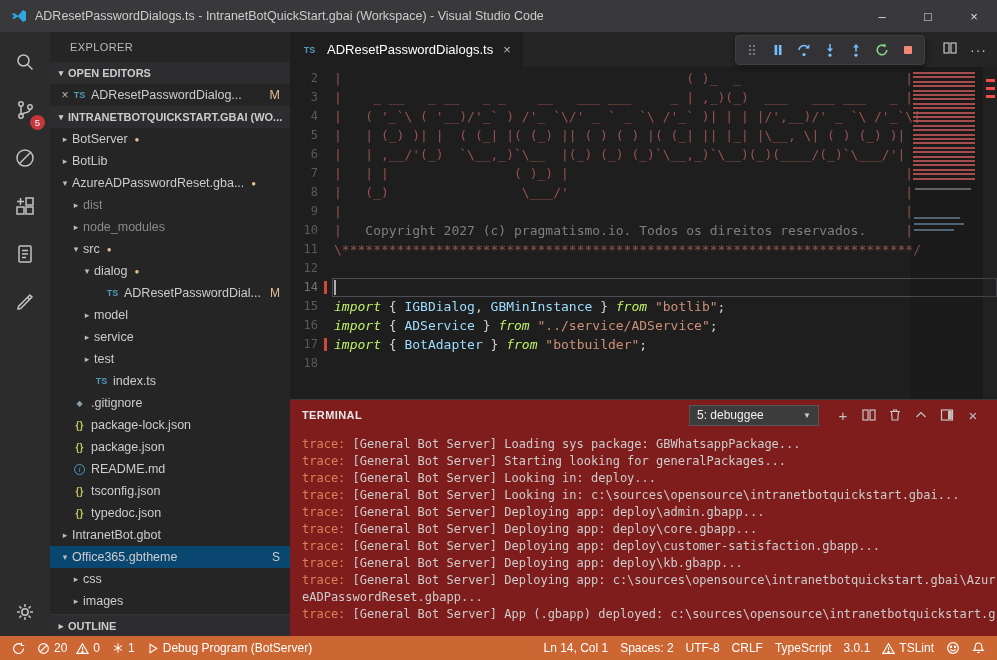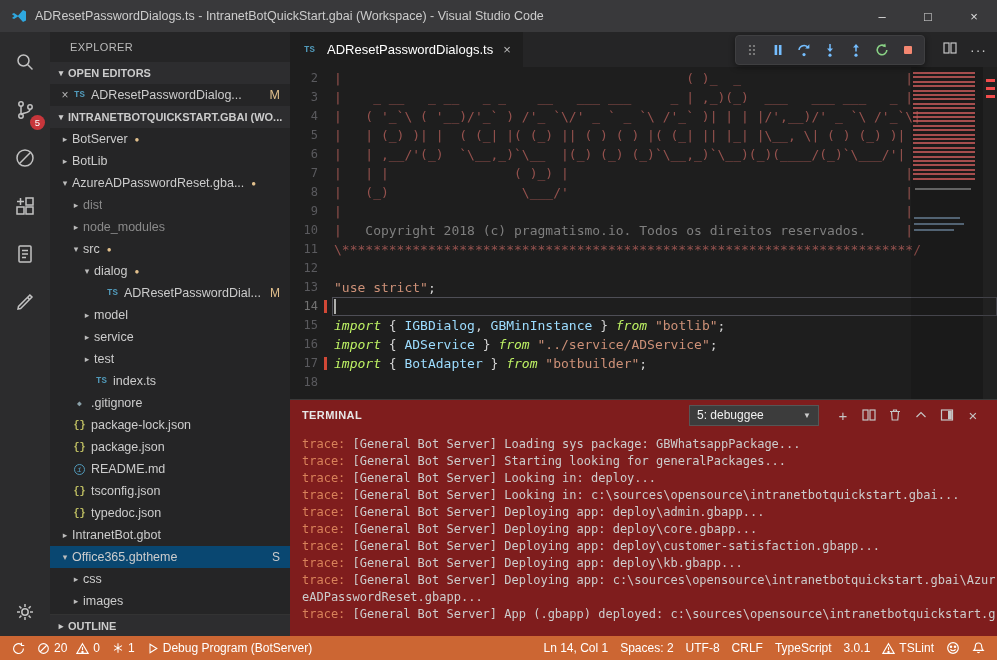--- a/index.html
+++ b/index.html
@@ -31,21 +31,21 @@
   .sidebar { width:240px; background:#252526; color:#CCCCCC; display:flex;
              flex-direction:column; font-size:12.5px; overflow:hidden; }
   .sb-title { height:30px; line-height:30px; padding-left:20px; font-size:11px;
               color:#BBBBBB; letter-spacing:.4px; }
   .sec-head { height:22px; display:flex; align-items:center; font-size:11px;
               font-weight:bold; color:#CCCCCC; background:#2D2D2F; padding-left:4px; }
   .sec-head .chev { width:14px; text-align:center; font-size:9px; }
   .oe-row { height:22px; display:flex; align-items:center; padding-left:8px; }
   .oe-close { width:14px; text-align:center; color:#B5B5B5; font-size:12px; }
   .fi { width:15px; flex:none; text-align:center; margin-right:4px;
-        font-family:Liberation Mono, monospace; display:inline-block; }
+        font-family:Liberation Sans, sans-serif; display:inline-block; }
   .fi-ts { color:#519ABA; font-size:9px; font-weight:bold; }
   .fi-json { color:#BFBF62; font-size:10px; font-weight:bold; }
   .fi-diamond { color:#8AA0A8; font-size:8px; }
   .fi-info { width:11px; height:11px; border:1px solid #519ABA; border-radius:50%;
              color:#519ABA; font-size:8px; line-height:10px; font-style:italic;
              margin:0 6px 0 2px; }
   .oe-label { white-space:nowrap; overflow:hidden; text-overflow:ellipsis; }
   .oe-badge { margin-left:auto; margin-right:10px; color:#E2C08D; }
   .tree { flex:1; overflow:hidden; }
   .tree-row { height:22px; display:flex; align-items:center; }
@@ -399,24 +399,23 @@
     <div class="editor">
       <div class="code-lines">
           <div class="code-line"><span class="ln">2</span><span class="lc"><span class="tk-a">|                                            ( )_  _                     |</span></span></div>
           <div class="code-line"><span class="ln">3</span><span class="lc"><span class="tk-a">|    _ __   _ __   _ _    __   ___ ___     _ | ,_)(_)  ___   ___ ___   _ |</span></span></div>
           <div class="code-line"><span class="ln">4</span><span class="lc"><span class="tk-a">|   ( '_`\ ( '__)/'_` ) /'_ `\/' _ ` _ `\ /'_` )| | | |/',__)/' _ `\ /'_`\|</span></span></div>
           <div class="code-line"><span class="ln">5</span><span class="lc"><span class="tk-a">|   | (_) )| |  ( (_| |( (_) || ( ) ( ) |( (_| || |_| |\__, \| ( ) (_) )|</span></span></div>
           <div class="code-line"><span class="ln">6</span><span class="lc"><span class="tk-a">|   | ,__/'(_)  `\__,_)`\__  |(_) (_) (_)`\__,_)`\__)(_)(____/(_)`\___/'|</span></span></div>
           <div class="code-line"><span class="ln">7</span><span class="lc"><span class="tk-a">|   | |                ( )_) |                                           |</span></span></div>
           <div class="code-line"><span class="ln">8</span><span class="lc"><span class="tk-a">|   (_)                 \___/'                                           |</span></span></div>
           <div class="code-line"><span class="ln">9</span><span class="lc"><span class="tk-a">|                                                                        |</span></span></div>
-          <div class="code-line"><span class="ln">10</span><span class="lc"><span class="tk-a">|   </span><span class="tk-c">Copyright 2018 (c) pragmatismo.io. Todos os direitos reservados.</span><span class="tk-a">     |</span></span></div>
+          <div class="code-line"><span class="ln">10</span><span class="lc"><span class="tk-a">|   </span><span class="tk-c">Copyright 2027 (c) pragmatismo.io. Todos os direitos reservados.</span><span class="tk-a">     |</span></span></div>
           <div class="code-line"><span class="ln">11</span><span class="lc"><span class="tk-a">\*************************************************************************/</span></span></div>
           <div class="code-line"><span class="ln">12</span><span class="lc"></span></div>
-          <div class="code-line"><span class="ln">13</span><span class="lc"><span class="tk-s">"use strict"</span><span class="tk-p">;</span></span></div>
           <div class="code-line cur"><span class="ln mark">14</span><span class="lc"><span class="caret"></span></span></div>
           <div class="code-line"><span class="ln">15</span><span class="lc"><span class="tk-k">import</span><span class="tk-p"> { </span><span class="tk-i">IGBDialog</span><span class="tk-p">, </span><span class="tk-i">GBMinInstance</span><span class="tk-p"> } </span><span class="tk-k">from</span><span class="tk-p"> </span><span class="tk-s">"botlib"</span><span class="tk-p">;</span></span></div>
           <div class="code-line"><span class="ln">16</span><span class="lc"><span class="tk-k">import</span><span class="tk-p"> { </span><span class="tk-i">ADService</span><span class="tk-p"> } </span><span class="tk-k">from</span><span class="tk-p"> </span><span class="tk-s">"../service/ADService"</span><span class="tk-p">;</span></span></div>
           <div class="code-line"><span class="ln mark">17</span><span class="lc"><span class="tk-k">import</span><span class="tk-p"> { </span><span class="tk-i">BotAdapter</span><span class="tk-p"> } </span><span class="tk-k">from</span><span class="tk-p"> </span><span class="tk-s">"botbuilder"</span><span class="tk-p">;</span></span></div>
           <div class="code-line"><span class="ln">18</span><span class="lc"></span></div>
         </div>
       <div class="minimap">
         <div class="mm-art"></div>
         <div class="mm-cmt"></div>
         <div class="mm-b" style="top:150px;width:46px;"></div>

